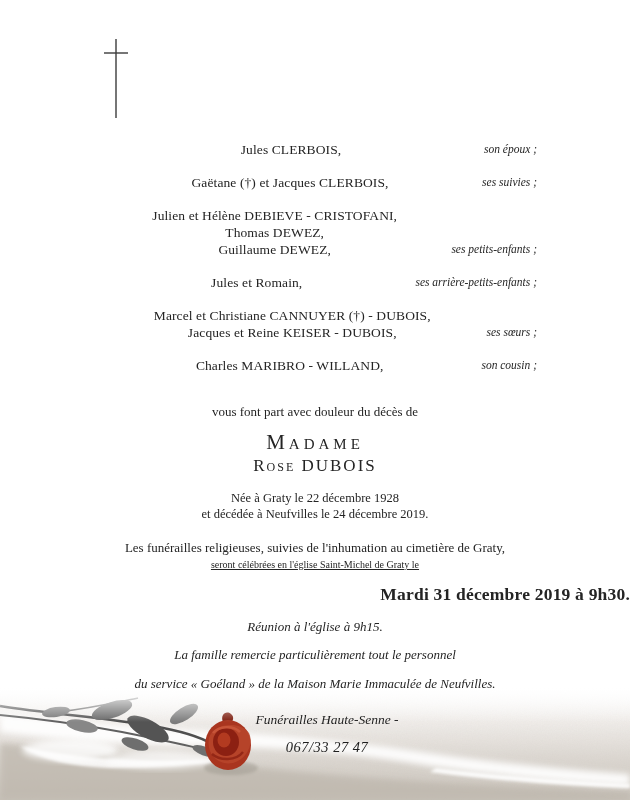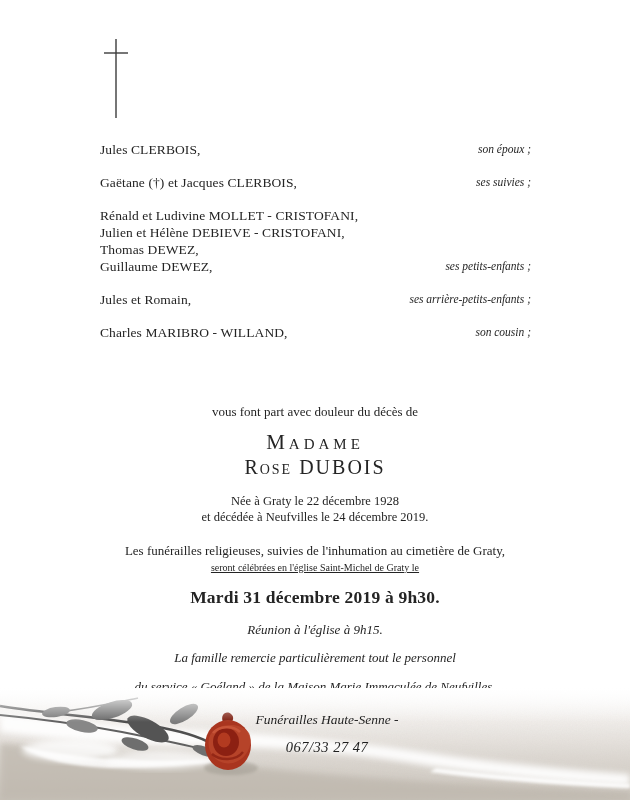--- a/index.html
+++ b/index.html
@@ -5,35 +5,35 @@
   * { margin:0; padding:0; box-sizing:border-box; }
   html,body { background:#ffffff; }
   .page {
     position:relative; width:630px; height:800px; margin:0 auto;
     background:#ffffff; overflow:hidden;
     font-family:"Liberation Serif", serif; color:#242424;
   }
   
   .cross-wrap { position:absolute; left:100px; top:36px; width:32px; height:86px; }
   
-  .family { position:absolute; left:100px; top:141px; width:431px; }
+  .family { position:absolute; left:106px; top:141px; width:431px;text-align:center; }
   .group { display:flex; justify-content:space-between; align-items:flex-end; margin-bottom:16px; }
   .names { flex:1 1 auto; }
   .name-line { font-size:13.5px; line-height:17px; letter-spacing:0.1px; white-space:nowrap; }
   .relation { flex:0 0 auto; font-style:italic; font-size:11.5px; line-height:17px; white-space:nowrap; padding-left:8px; }
   
   .center-block { position:absolute; top:404px; left:0; right:0; text-align:center; }
   .intro { font-size:13px; }
   .title-madame { margin-top:10px; font-size:21px; font-variant:small-caps; letter-spacing:4px; }
-  .title-name { margin-top:1px; font-size:20px; font-variant:small-caps; letter-spacing:2px; }
+  .title-name { margin-top:1px; font-size:17px; font-variant:small-caps; letter-spacing:2px; }
   .birth, .death { font-size:12.5px; line-height:16px; }
   .birth { margin-top:14px; }
   .ceremony1 { margin-top:17px; font-size:13px; line-height:17px; }
   .ceremony2 { font-size:10px; line-height:17px;text-decoration:underline; }
-  .datetime { margin-top:11px; font-size:17.5px; font-weight:bold; letter-spacing:0.2px; }
+  .datetime { margin-top:11px; font-size:17.5px; font-weight:bold; letter-spacing:0.2px;text-align:right; }
   .meeting { margin-top:14px; font-style:italic; font-size:13px; }
   .thanks1 { margin-top:12px; font-style:italic; font-size:13px; }
   .thanks2 { margin-top:13px; font-style:italic; font-size:13px; }
   
   .footer-photo { position:absolute; left:0; right:0; bottom:0; height:112px; }
   .footer-photo svg { display:block; width:100%; height:100%; }
   .footer-text { position:absolute; left:0; right:0; top:24px; text-align:center; transform:translateX(12px); }
   .funeral-home { font-style:italic; font-size:13.5px; color:#1e1e1e; }
   .phone { margin-top:11px; font-style:italic; font-size:14.5px; color:#1e1e1e; letter-spacing:0.5px; }
 </style>
@@ -60,35 +60,41 @@
 
     <div class="group">
       <div class="names">
         <div class="name-line">Gaëtane (†) et Jacques CLERBOIS,</div>
       </div>
       <div class="relation">ses suivies ;</div>
     </div>
 
     <div class="group">
       <div class="names">
-        <div class="name-line">Rénald et Ludivine MOLLET - CRISTOFANI,</div>
         <div class="name-line">Julien et Hélène DEBIEVE - CRISTOFANI,</div>
         <div class="name-line">Thomas DEWEZ,</div>
         <div class="name-line">Guillaume DEWEZ,</div>
       </div>
       <div class="relation">ses petits-enfants ;</div>
     </div>
 
     <div class="group">
       <div class="names">
         <div class="name-line">Jules et Romain,</div>
       </div>
       <div class="relation">ses arrière-petits-enfants ;</div>
     </div>
 
+    <div class="group">
+      <div class="names">
+        <div class="name-line">Marcel et Christiane CANNUYER (†) - DUBOIS,</div>
+        <div class="name-line">Jacques et Reine KEISER - DUBOIS,</div>
+      </div>
+      <div class="relation">ses sœurs ;</div>
+    </div>
 
     <div class="group">
       <div class="names">
         <div class="name-line">Charles MARIBRO - WILLAND,</div>
       </div>
       <div class="relation">son cousin ;</div>
     </div>
 
   </div>
 

